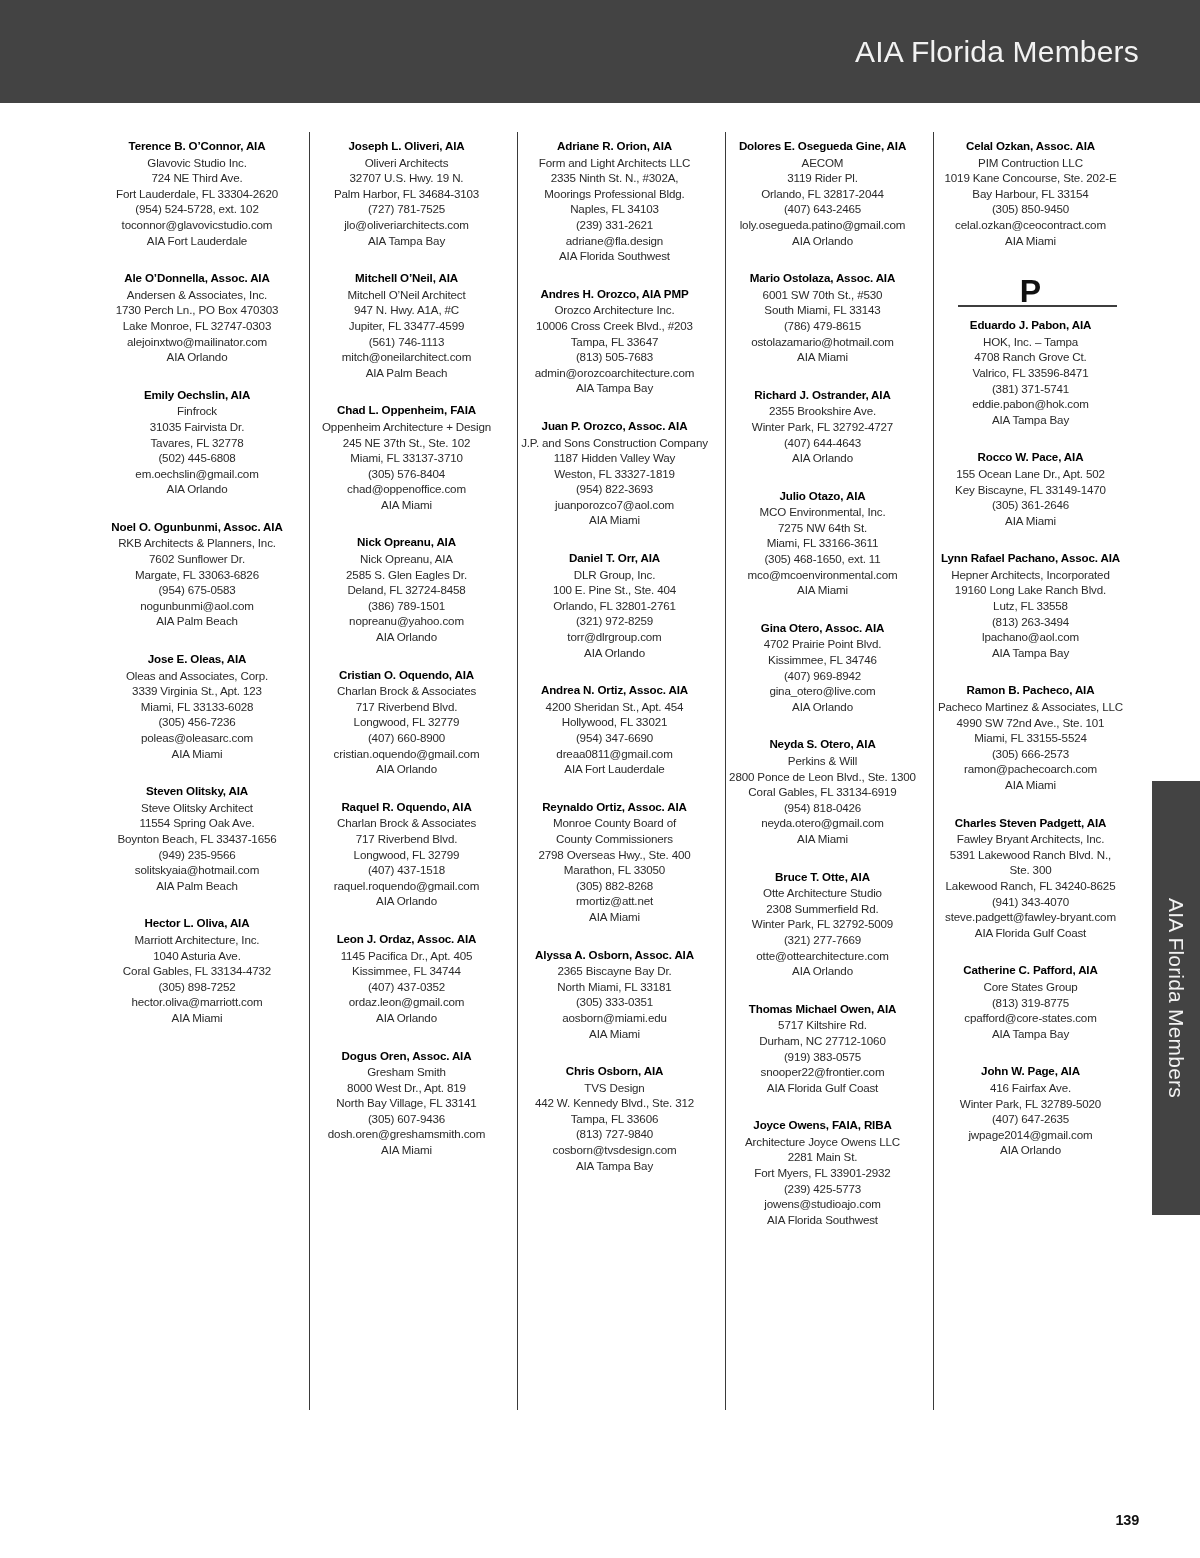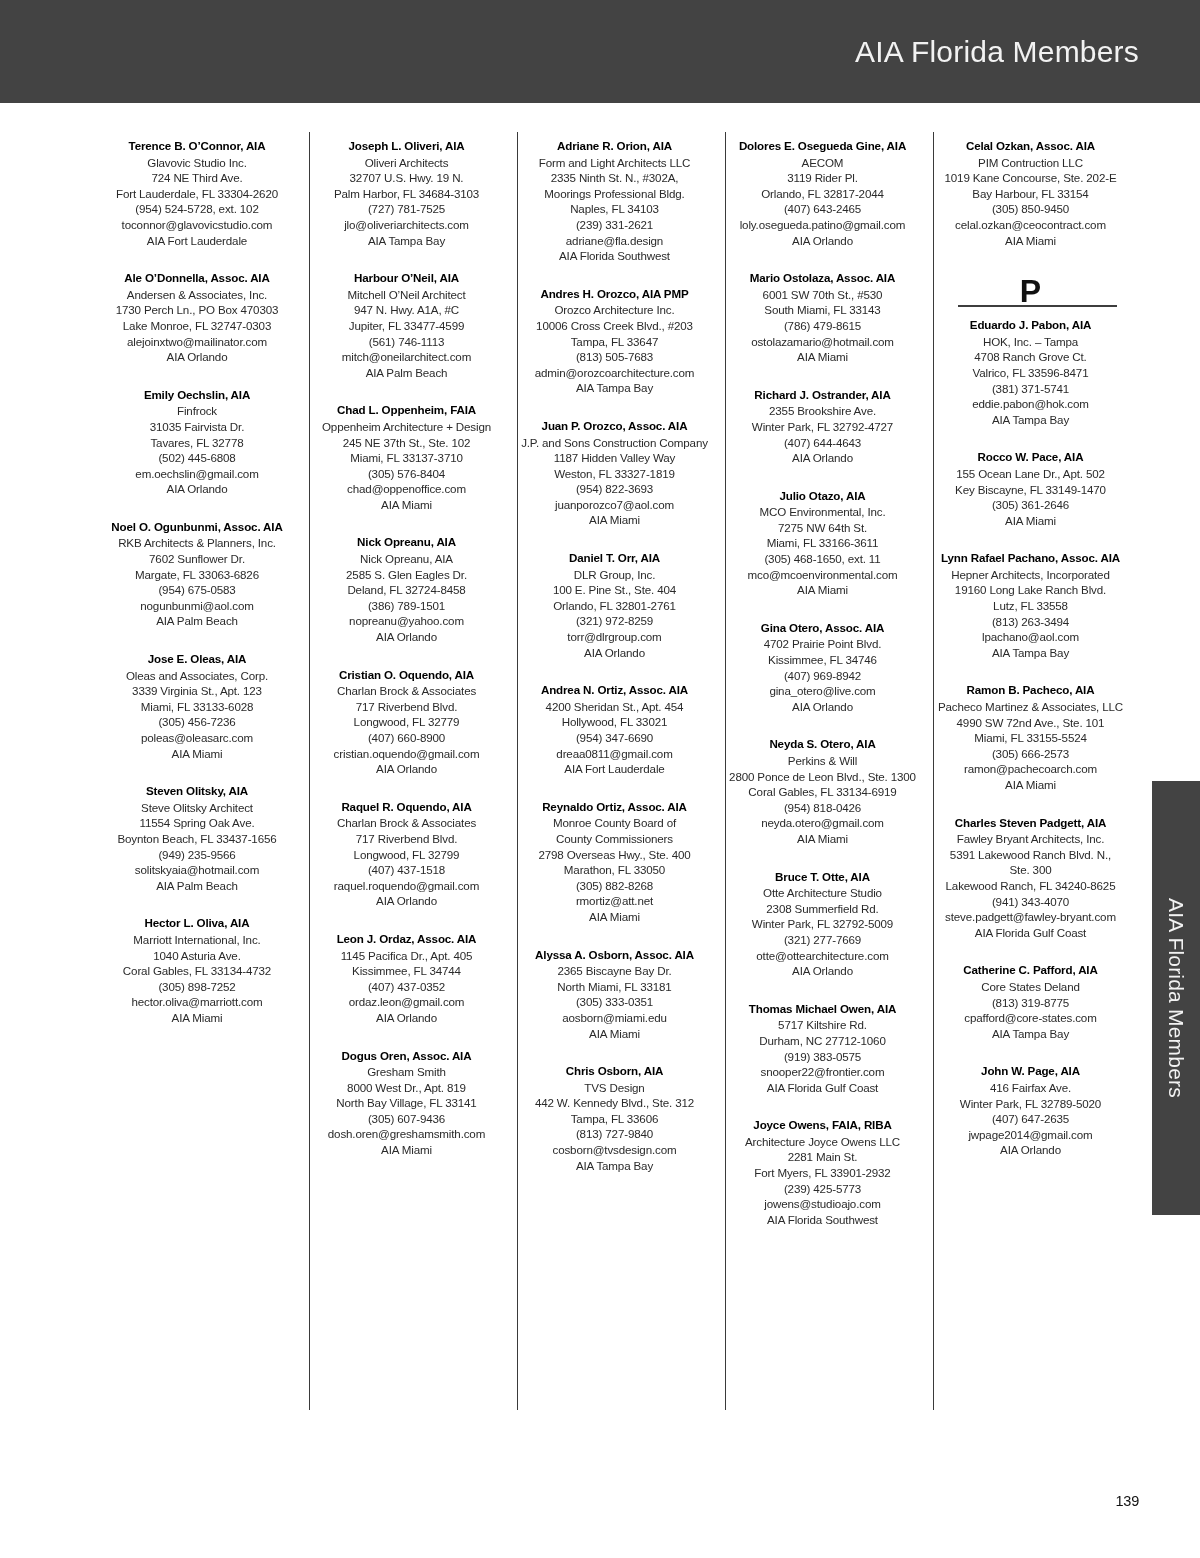--- a/index.html
+++ b/index.html
@@ -45,23 +45,23 @@
     color:#f2f2f2;
     font-size:21px;
     font-weight:400;
     white-space:nowrap;
     letter-spacing:.2px;
   }
 
   
   .folio{
     position:absolute;
-    right:61px; bottom:49px;
+    right:61px; bottom:30px;
     font-size:14.5px;
-    font-weight:normal;
+    font-weight:bold;
     color:#111;
     letter-spacing:-0.2px;
   }
 
   
   .columns{
     position:absolute;
     left:101px; top:138px;
     width:1040px; height:1320px;
     display:grid;
@@ -185,40 +185,40 @@
         <div class="ename">Steven Olitsky, AIA</div>
         <div class="eline">Steve Olitsky Architect</div>
         <div class="eline">11554 Spring Oak Ave.</div>
         <div class="eline">Boynton Beach, FL 33437-1656</div>
         <div class="eline">(949) 235-9566</div>
         <div class="eline">solitskyaia@hotmail.com</div>
         <div class="eline">AIA Palm Beach</div>
       </div>
       <div class="entry">
         <div class="ename">Hector L. Oliva, AIA</div>
-        <div class="eline">Marriott International, Inc.</div>
+        <div class="eline">Marriott Architecture, Inc.</div>
         <div class="eline">1040 Asturia Ave.</div>
         <div class="eline">Coral Gables, FL 33134-4732</div>
         <div class="eline">(305) 898-7252</div>
         <div class="eline">hector.oliva@marriott.com</div>
         <div class="eline">AIA Miami</div>
       </div>
     </div>
     <div class="col">
       <div class="entry">
         <div class="ename">Joseph L. Oliveri, AIA</div>
         <div class="eline">Oliveri Architects</div>
         <div class="eline">32707 U.S. Hwy. 19 N.</div>
         <div class="eline">Palm Harbor, FL 34684-3103</div>
         <div class="eline">(727) 781-7525</div>
         <div class="eline">jlo@oliveriarchitects.com</div>
         <div class="eline">AIA Tampa Bay</div>
       </div>
       <div class="entry">
-        <div class="ename">Harbour O’Neil, AIA</div>
+        <div class="ename">Mitchell O’Neil, AIA</div>
         <div class="eline">Mitchell O’Neil Architect</div>
         <div class="eline">947 N. Hwy. A1A, #C</div>
         <div class="eline">Jupiter, FL 33477-4599</div>
         <div class="eline">(561) 746-1113</div>
         <div class="eline">mitch@oneilarchitect.com</div>
         <div class="eline">AIA Palm Beach</div>
       </div>
       <div class="entry">
         <div class="ename">Chad L. Oppenheim, FAIA</div>
         <div class="eline">Oppenheim Architecture + Design</div>
@@ -475,21 +475,21 @@
         <div class="eline">Fawley Bryant Architects, Inc.</div>
         <div class="eline">5391 Lakewood Ranch Blvd. N.,</div>
         <div class="eline">Ste. 300</div>
         <div class="eline">Lakewood Ranch, FL 34240-8625</div>
         <div class="eline">(941) 343-4070</div>
         <div class="eline">steve.padgett@fawley-bryant.com</div>
         <div class="eline">AIA Florida Gulf Coast</div>
       </div>
       <div class="entry">
         <div class="ename">Catherine C. Pafford, AIA</div>
-        <div class="eline">Core States Deland</div>
+        <div class="eline">Core States Group</div>
         <div class="eline">(813) 319-8775</div>
         <div class="eline">cpafford@core-states.com</div>
         <div class="eline">AIA Tampa Bay</div>
       </div>
       <div class="entry">
         <div class="ename">John W. Page, AIA</div>
         <div class="eline">416 Fairfax Ave.</div>
         <div class="eline">Winter Park, FL 32789-5020</div>
         <div class="eline">(407) 647-2635</div>
         <div class="eline">jwpage2014@gmail.com</div>

